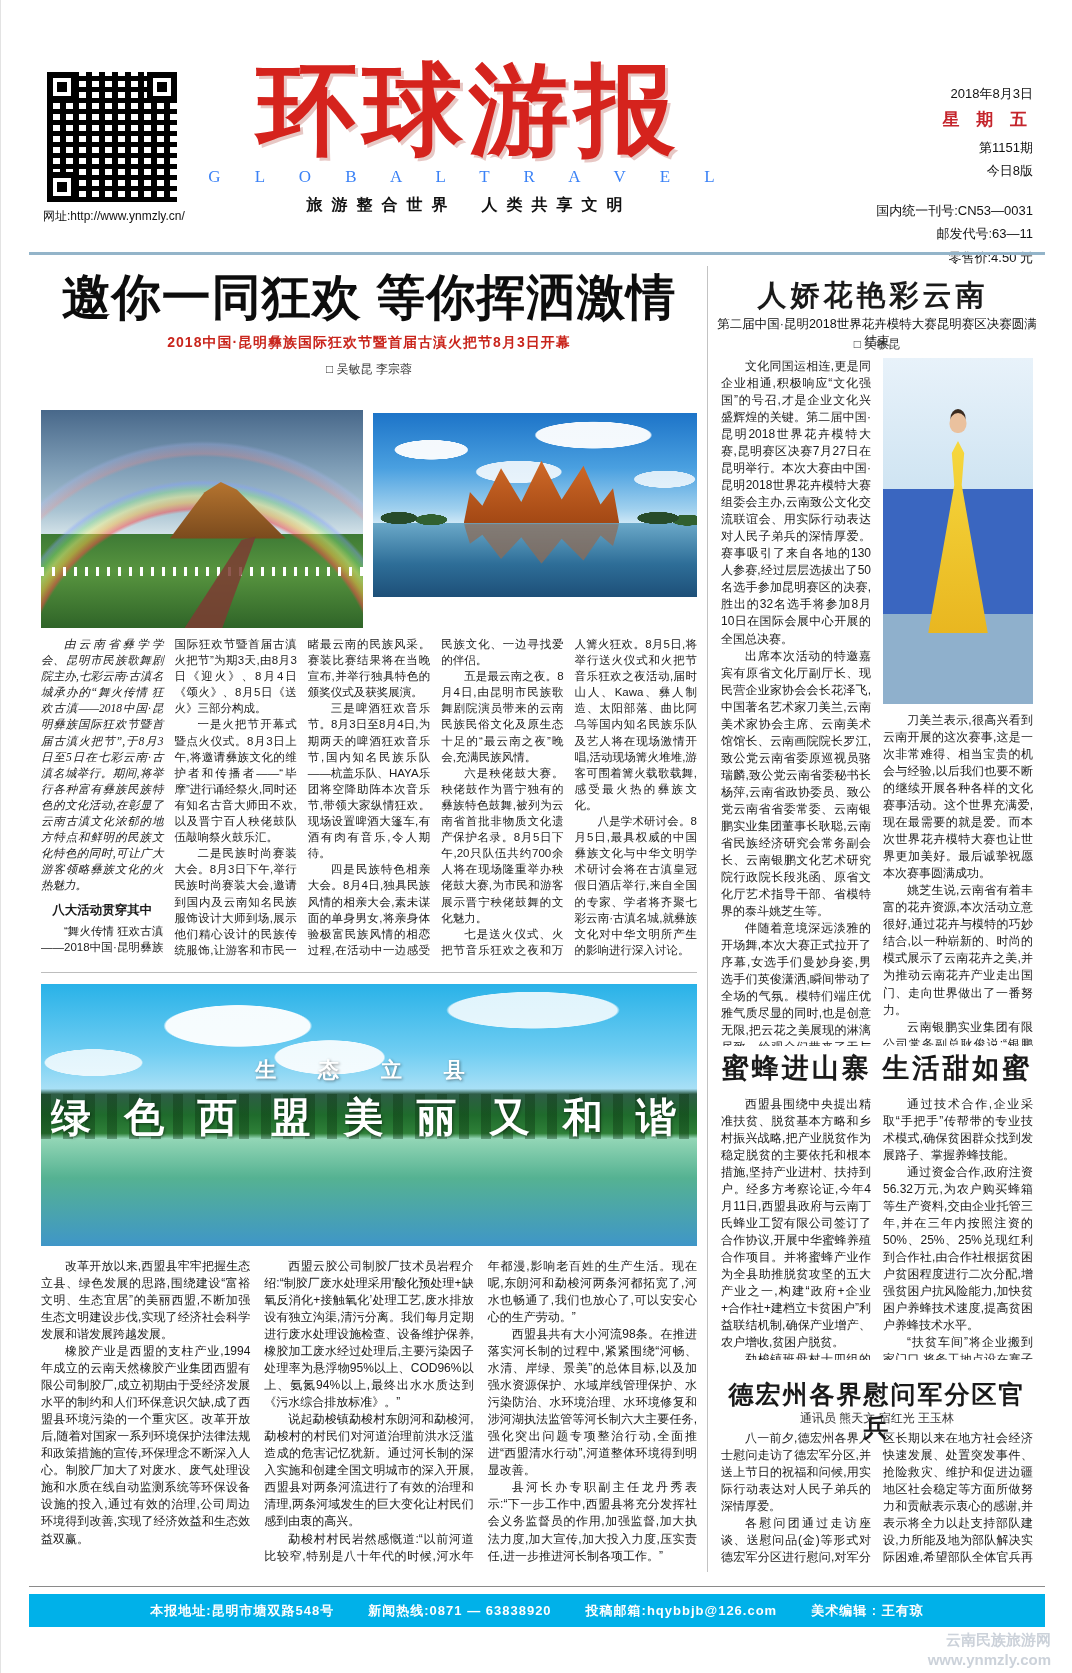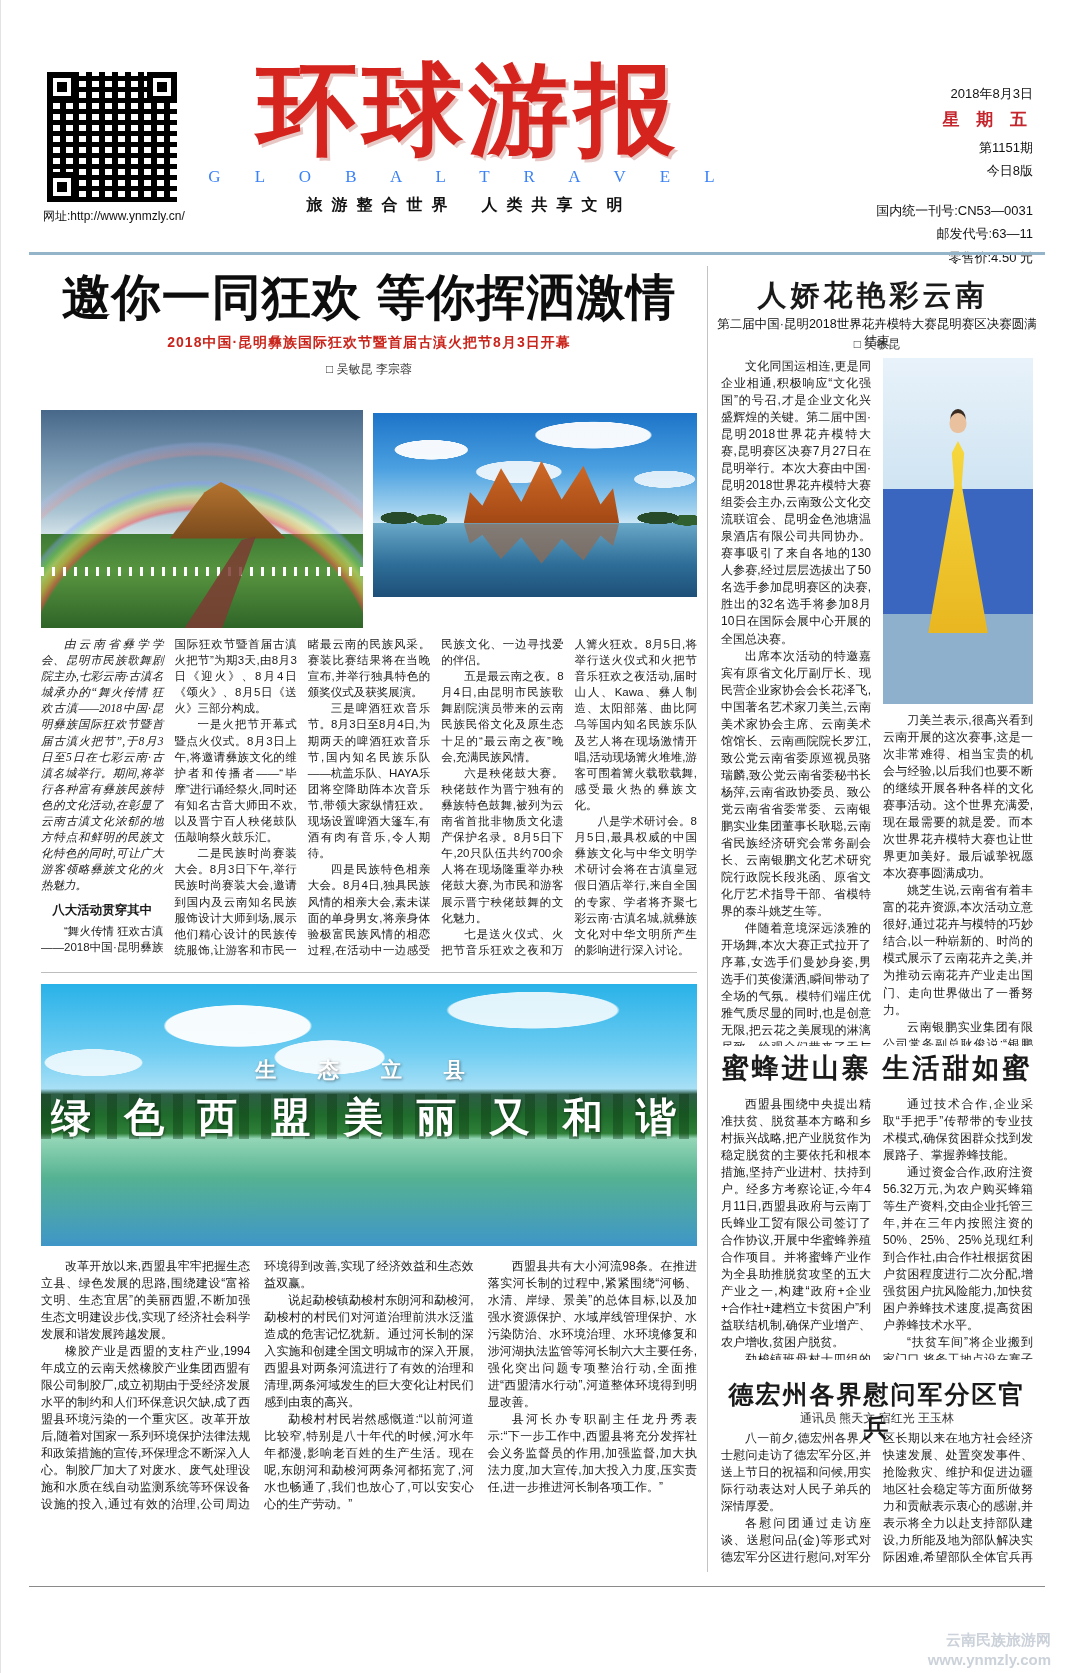--- a/index.html
+++ b/index.html
@@ -197,34 +197,35 @@
     <div class="gp-forest"></div>
     <div class="gp-text">
       <div class="gp-kicker">生 态 立 县</div>
       <div class="gp-title">绿 色 西 盟 美 丽 又 和 谐</div>
     </div>
   </div>
 
   <div class="abs ximeng-body">
       <p>改革开放以来,西盟县牢牢把握生态立县、绿色发展的思路,围绕建设“富裕文明、生态宜居”的美丽西盟,不断加强生态文明建设步伐,实现了经济社会科学发展和谐发展跨越发展。</p>
       <p>橡胶产业是西盟的支柱产业,1994年成立的云南天然橡胶产业集团西盟有限公司制胶厂,成立初期由于受经济发展水平的制约和人们环保意识欠缺,成了西盟县环境污染的一个重灾区。改革开放后,随着对国家一系列环境保护法律法规和政策措施的宣传,环保理念不断深入人心。制胶厂加大了对废水、废气处理设施和水质在线自动监测系统等环保设备设施的投入,通过有效的治理,公司周边环境得到改善,实现了经济效益和生态效益双赢。</p>
+      <p>西盟云胶公司制胶厂技术员岩程介绍:“制胶厂废水处理采用‘酸化预处理+缺氧反消化+接触氧化’处理工艺,废水排放设有独立沟渠,清污分离。我们每月定期进行废水处理设施检查、设备维护保养,橡胶加工废水经过处理后,主要污染因子处理率为悬浮物95%以上、COD96%以上、氨氮94%以上,最终出水水质达到《污水综合排放标准》。”</p>
       <p>说起勐梭镇勐梭村东朗河和勐梭河,勐梭村的村民们对河道治理前洪水泛滥造成的危害记忆犹新。通过河长制的深入实施和创建全国文明城市的深入开展,西盟县对两条河流进行了有效的治理和清理,两条河域发生的巨大变化让村民们感到由衷的高兴。</p>
       <p>勐梭村村民岩然感慨道:“以前河道比较窄,特别是八十年代的时候,河水年年都漫,影响老百姓的生产生活。现在呢,东朗河和勐梭河两条河都拓宽了,河水也畅通了,我们也放心了,可以安安心心的生产劳动。”</p>
       <p>西盟县共有大小河流98条。在推进落实河长制的过程中,紧紧围绕“河畅、水清、岸绿、景美”的总体目标,以及加强水资源保护、水域岸线管理保护、水污染防治、水环境治理、水环境修复和涉河湖执法监管等河长制六大主要任务,强化突出问题专项整治行动,全面推进“西盟清水行动”,河道整体环境得到明显改善。</p>
       <p>县河长办专职副主任龙丹秀表示:“下一步工作中,西盟县将充分发挥社会义务监督员的作用,加强监督,加大执法力度,加大宣传,加大投入力度,压实责任,进一步推进河长制各项工作。”</p>
     </div>
 
   <div class="abs vrule"></div>
 
   <h2 class="abs fa-title">人娇花艳彩云南</h2>
   <div class="abs fa-sub">第二届中国·昆明2018世界花卉模特大赛昆明赛区决赛圆满结束</div>
   <div class="abs fa-byline">□ 吴敏昆</div>
   <div class="abs fa-body two-col">
     <div class="col">
-        <p>文化同国运相连,更是同企业相通,积极响应“文化强国”的号召,才是企业文化兴盛辉煌的关键。第二届中国·昆明2018世界花卉模特大赛,昆明赛区决赛7月27日在昆明举行。本次大赛由中国·昆明2018世界花卉模特大赛组委会主办,云南致公文化交流联谊会、昆明金色池塘温泉酒店有限公司共同协办。赛事吸引了来自各地的130人参赛,经过层层选拔出了50名选手参加昆明赛区的决赛,胜出的32名选手将参加8月10日在国际会展中心开展的全国总决赛。</p>
+        <p>文化同国运相连,更是同企业相通,积极响应“文化强国”的号召,才是企业文化兴盛辉煌的关键。第二届中国·昆明2018世界花卉模特大赛,昆明赛区决赛7月27日在昆明举行。本次大赛由中国·昆明2018世界花卉模特大赛组委会主办,云南致公文化交流联谊会、用实际行动表达对人民子弟兵的深情厚爱。赛事吸引了来自各地的130人参赛,经过层层选拔出了50名选手参加昆明赛区的决赛,胜出的32名选手将参加8月10日在国际会展中心开展的全国总决赛。</p>
         <p>出席本次活动的特邀嘉宾有原省文化厅副厅长、现民营企业家协会会长花泽飞,中国著名艺术家刀美兰,云南美术家协会主席、云南美术馆馆长、云南画院院长罗江,致公党云南省委原巡视员骆瑞麟,致公党云南省委秘书长杨萍,云南省政协委员、致公党云南省省委常委、云南银鹏实业集团董事长耿聪,云南省民族经济研究会常务副会长、云南银鹏文化艺术研究院行政院长段兆函、原省文化厅艺术指导干部、省模特界的泰斗姚芝生等。</p>
         <p>伴随着意境深远淡雅的开场舞,本次大赛正式拉开了序幕,女选手们曼妙身姿,男选手们英俊潇洒,瞬间带动了全场的气氛。模特们端庄优雅气质尽显的同时,也是创意无限,把云花之美展现的淋漓尽致。给观众们带来了无与伦比的视觉和听觉享受,赢得了在场观众的阵阵掌声,在现场经过紧张角逐,共有32名选手胜出。</p>
       </div>
     <div class="col">
       <div class="model-photo">
         <div class="m-head"></div>
         <div class="m-dress"></div>
       </div>
       <div>
           <p>刀美兰表示,很高兴看到云南开展的这次赛事,这是一次非常难得、相当宝贵的机会与经验,以后我们也要不断的继续开展各种各样的文化赛事活动。这个世界充满爱,现在最需要的就是爱。而本次世界花卉模特大赛也让世界更加美好。最后诚挚祝愿本次赛事圆满成功。</p>
@@ -251,18 +252,24 @@
   </div>
 
   <h2 class="abs dh-title">德宏州各界慰问军分区官兵</h2>
   <div class="abs dh-byline">通讯员 熊天文 宿红光 王玉林</div>
   <div class="abs dh-body">
       <p>八一前夕,德宏州各界人士慰问走访了德宏军分区,并送上节日的祝福和问候,用实际行动表达对人民子弟兵的深情厚爱。</p>
       <p>各慰问团通过走访座谈、送慰问品(金)等形式对德宏军分区进行慰问,对军分区长期以来在地方社会经济快速发展、处置突发事件、抢险救灾、维护和促进边疆地区社会稳定等方面所做努力和贡献表示衷心的感谢,并表示将全力以赴支持部队建设,力所能及地为部队解决实际困难,希望部队全体官兵再接再厉,强化备战打仗,为地方经济建设和边疆社会稳定作出更大贡献。</p>
     </div>
 
   <div class="abs footer-rule"></div>
+  <div class="abs footer-bar">
+      <span>本报地址:昆明市塘双路548号</span>
+      <span>新闻热线:0871 — 63838920</span>
+      <span>投稿邮箱:hqybbjb@126.com</span>
+      <span>美术编辑 : 王有琼</span>
+    </div>
   <div class="abs watermark">
     <div>云南民族旅游网</div>
     <div>www.ynmzly.com</div>
   </div>
 
 </div>
 
 </body></html>

